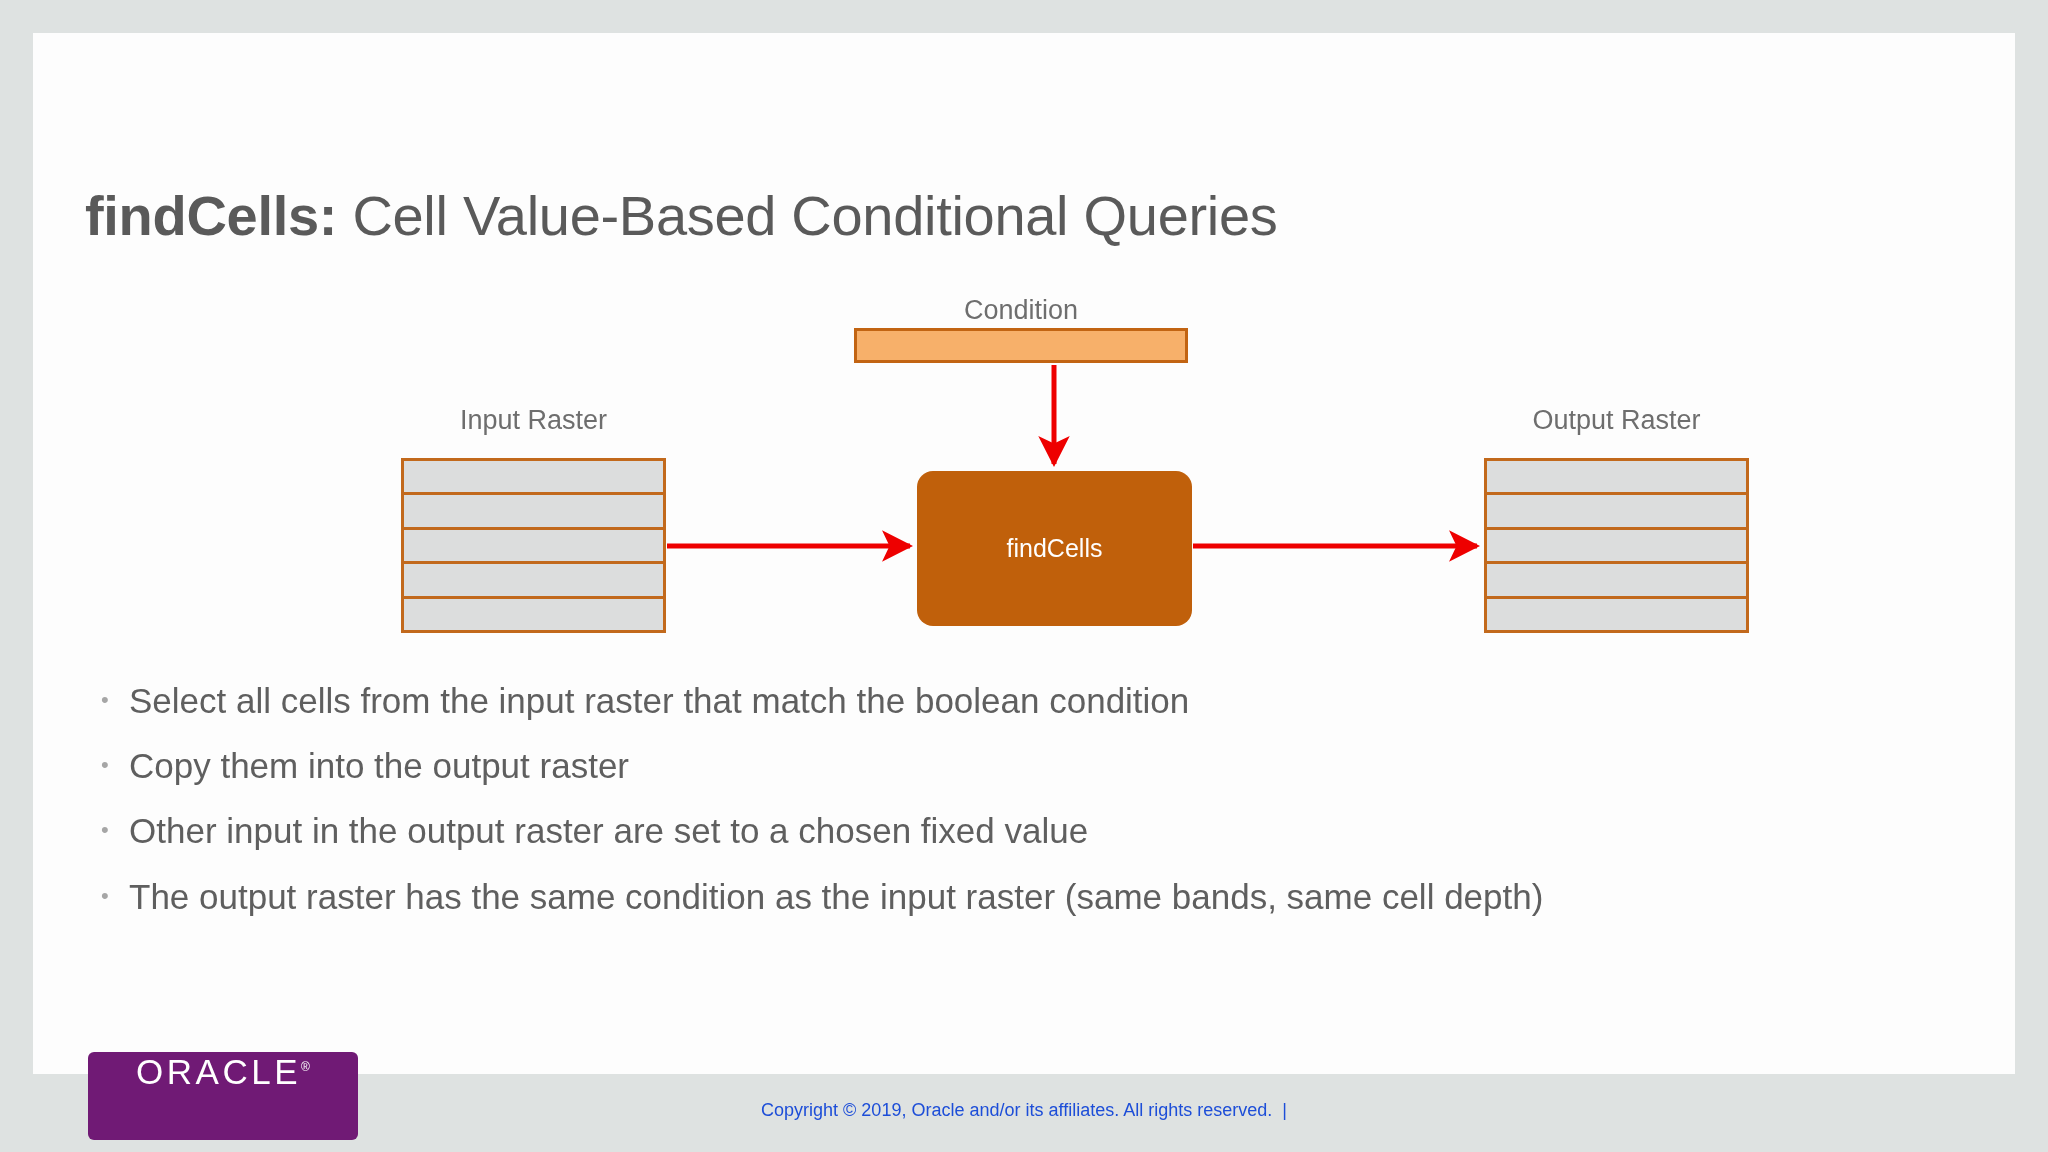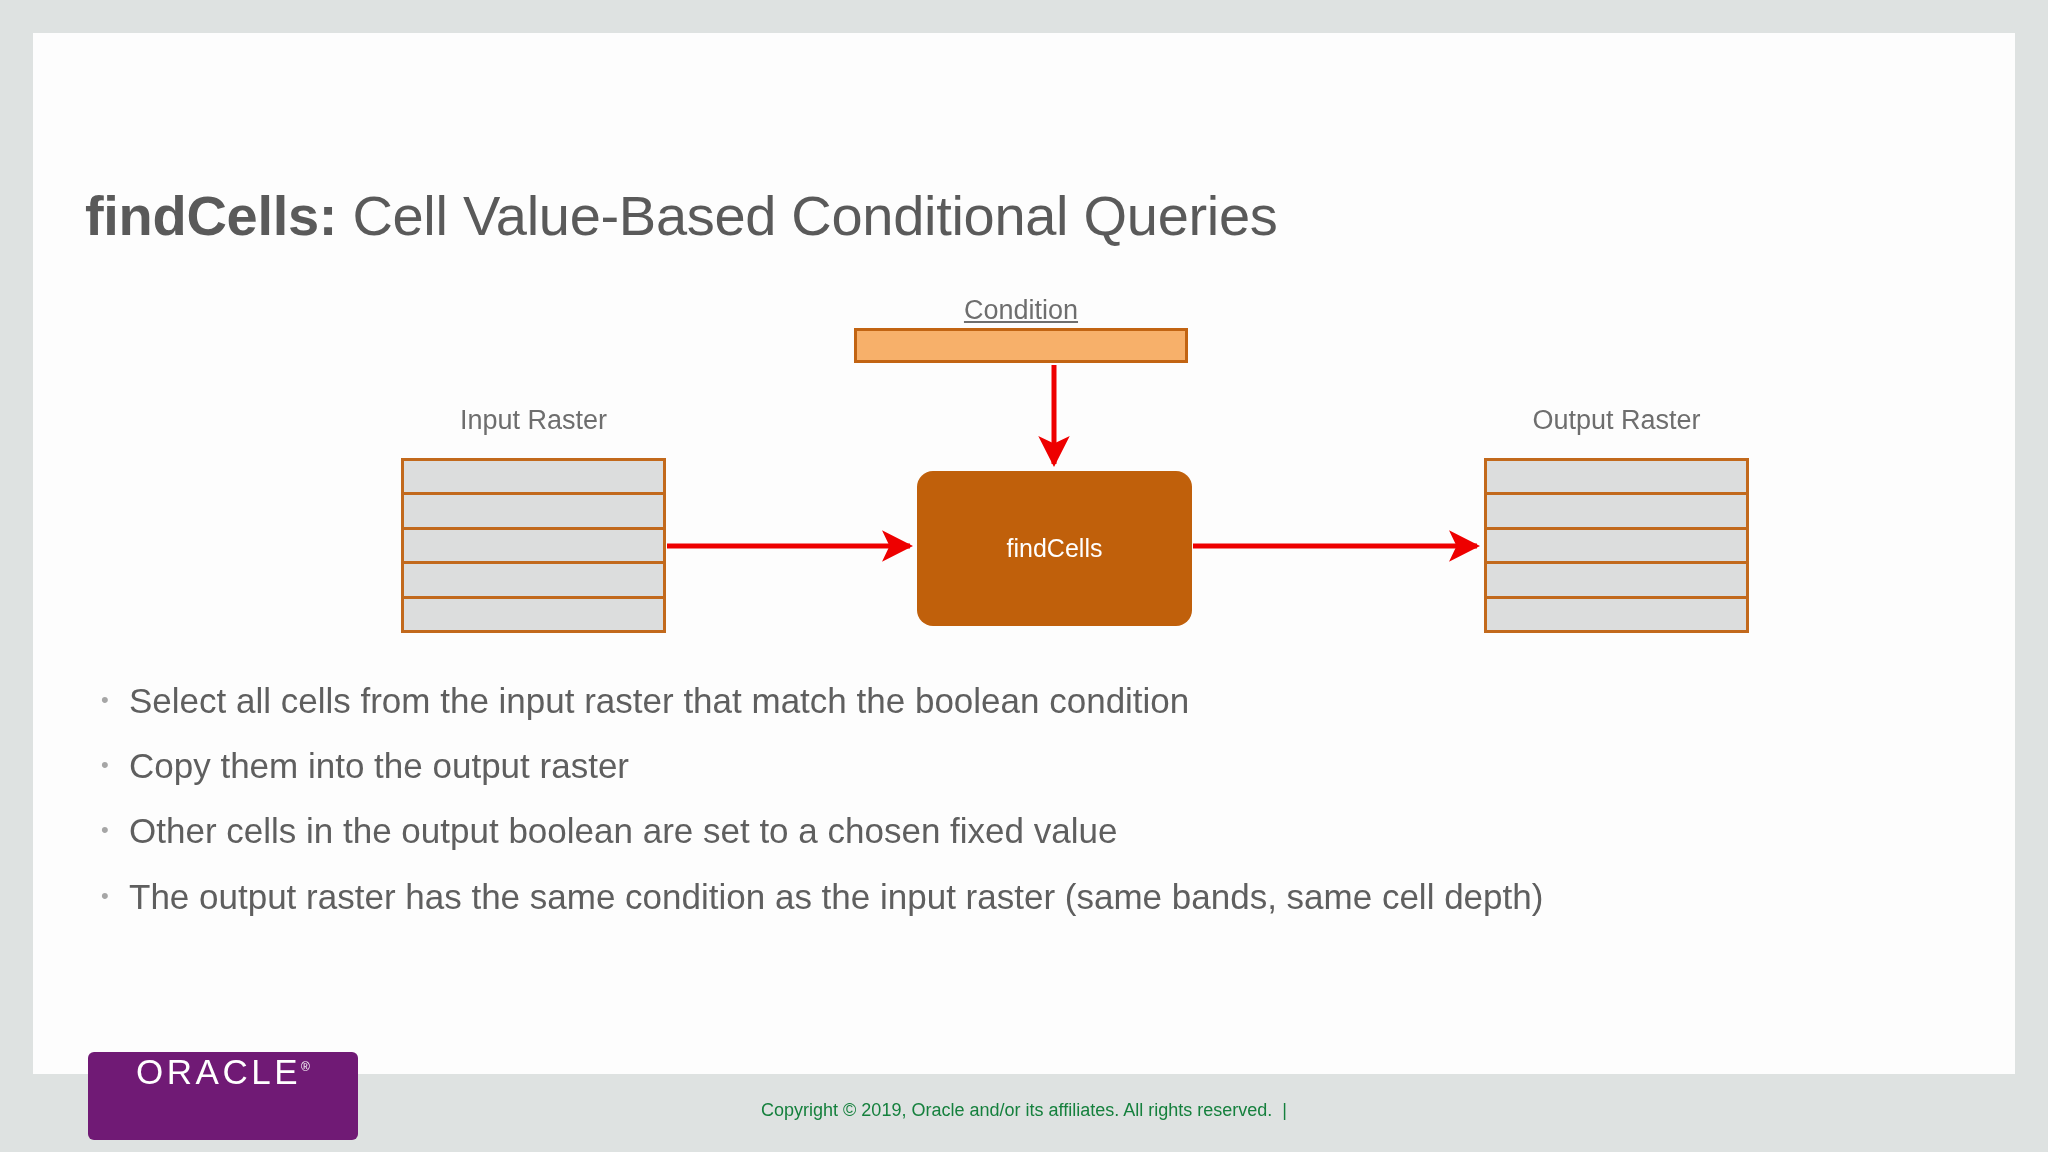--- a/index.html
+++ b/index.html
@@ -79,21 +79,20 @@
     width: 334px;
     height: 35px;
     background: #f7b06a;
     border: 3px solid #c26412;
     box-sizing: border-box;
   }
   #condition-label {
     left: 821px;
     top: 262px;
     width: 334px;
-    text-decoration: underline;
   }
 
   
   .raster {
     position: absolute;
     width: 265px;
     height: 175px;
     border: 3px solid #c2691c;
     box-sizing: border-box;
     background: #c2691c;
@@ -200,21 +199,21 @@
     vertical-align: super;
     letter-spacing: 0;
   }
   #copyright {
     position: absolute;
     left: 0;
     top: 1100px;
     width: 2048px;
     text-align: center;
     font-size: 18px;
-    color: #15803d;
+    color: #1d4ed8;
     white-space: pre;
   }
 </style>
 </head>
 <body>
 
 <div id="deck">
   <div id="slide">
 
     <h1 id="title"><span class="strong">findCells:</span><span class="rest"> Cell Value-Based Conditional Queries</span></h1>
@@ -266,21 +265,21 @@
       <div class="bullet-row">
         <span class="bullet-marker">•</span>
         <span class="bullet-text">Select all cells from the input raster that match the boolean condition</span>
       </div>
       <div class="bullet-row">
         <span class="bullet-marker">•</span>
         <span class="bullet-text">Copy them into the output raster</span>
       </div>
       <div class="bullet-row">
         <span class="bullet-marker">•</span>
-        <span class="bullet-text">Other cells in the output boolean are set to a chosen fixed value</span>
+        <span class="bullet-text">Other input in the output raster are set to a chosen fixed value</span>
       </div>
       <div class="bullet-row">
         <span class="bullet-marker">•</span>
         <span class="bullet-text">The output raster has the same condition as the input raster (same bands, same cell depth)</span>
       </div>
     </div>
 
   </div>
 
   <div id="oracle-logo">

